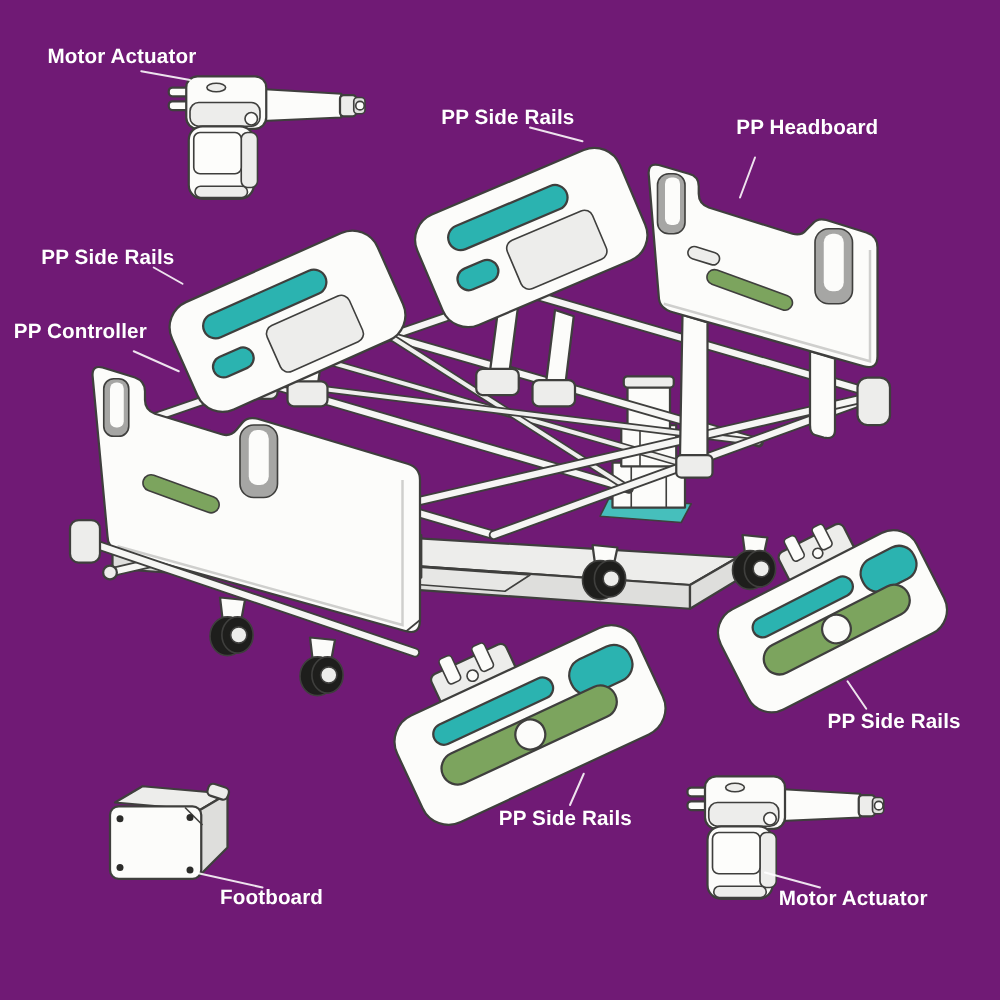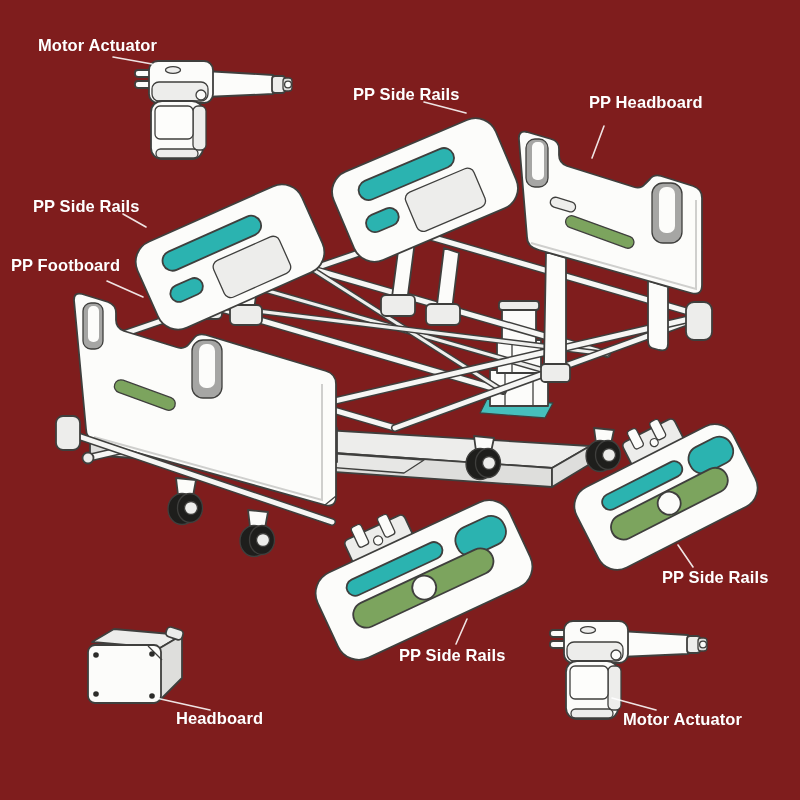--- a/index.html
+++ b/index.html
@@ -1,18 +1,18 @@
 <!DOCTYPE html>
 <html><head>
 <meta charset="utf-8">
 <style>
   html,body{margin:0;padding:0;background:#2BB3B0;}
   .stage{
     position:relative;width:800px;height:800px;overflow:hidden;
-    background:#7f1d1d;
+    background:#701a75;
     font-family:"Liberation Sans", sans-serif;
   }
   .stage svg{position:absolute;left:0;top:0;}
   .part-label{
     position:absolute;
     color:#ffffff;
     font-size:16.5px;
     font-weight:700;
     letter-spacing:.1px;
     white-space:nowrap;
@@ -263,19 +263,19 @@
     <line x1="456" y1="644" x2="467" y2="619" class="leader"></line>
     <line x1="210" y1="710" x2="156" y2="698" class="leader"></line>
     <line x1="656" y1="710" x2="612" y2="698" class="leader"></line>
   </g>
 </svg>
 
 <div class="part-label" style="left:38px;top:36px;">Motor Actuator</div>
 <div class="part-label" style="left:353px;top:85px;">PP Side Rails</div>
 <div class="part-label" style="left:589px;top:93px;">PP Headboard</div>
 <div class="part-label" style="left:33px;top:197px;">PP Side Rails</div>
-<div class="part-label" style="left:11px;top:256px;">PP Footboard</div>
+<div class="part-label" style="left:11px;top:256px;">PP Controller</div>
 <div class="part-label" style="left:662px;top:568px;">PP Side Rails</div>
 <div class="part-label" style="left:399px;top:646px;">PP Side Rails</div>
-<div class="part-label" style="left:176px;top:709px;">Headboard</div>
+<div class="part-label" style="left:176px;top:709px;">Footboard</div>
 <div class="part-label" style="left:623px;top:710px;">Motor Actuator</div>
 
 </div>
 
 </body></html>

